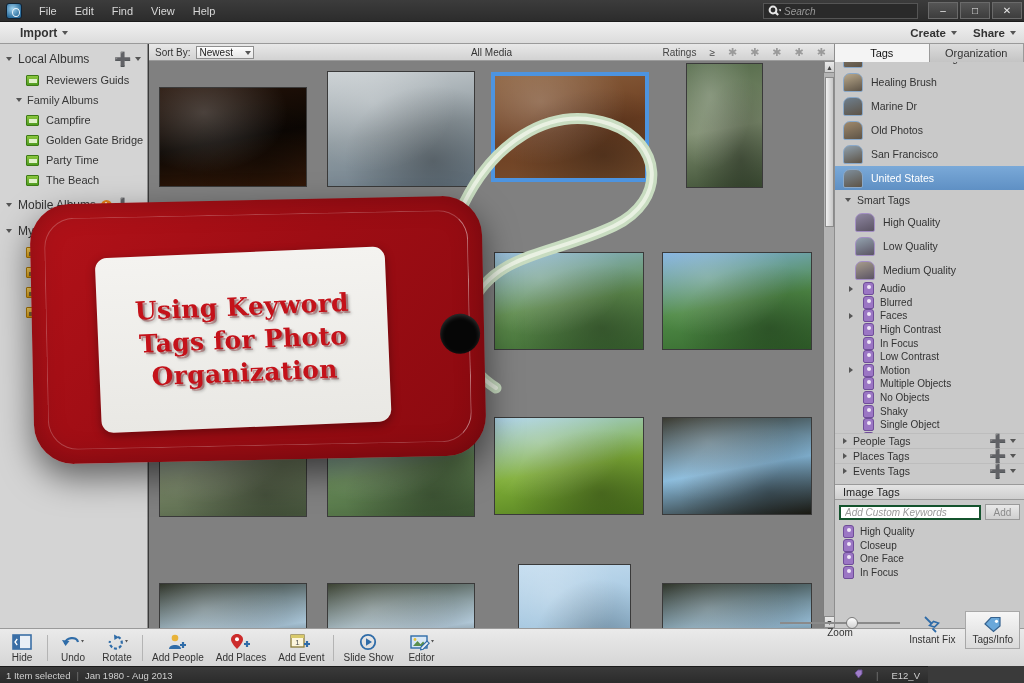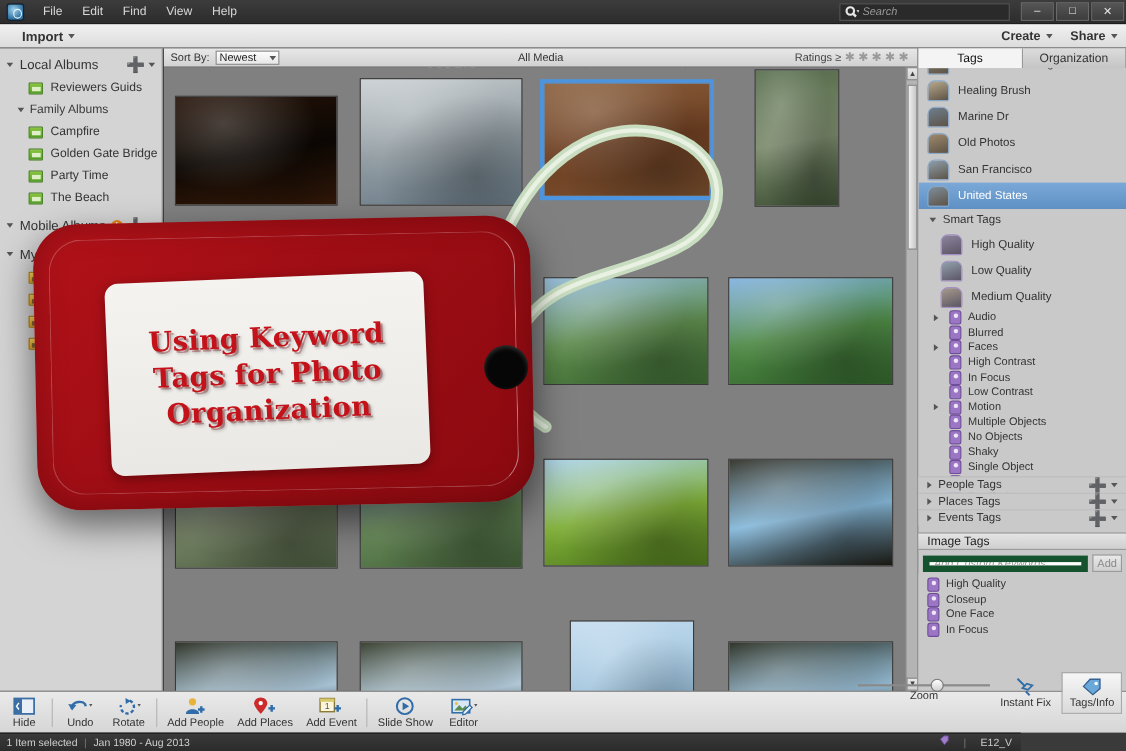--- a/index.html
+++ b/index.html
@@ -121,21 +121,21 @@
   }
   .sortbar .lab{margin-left:6px;}
   .combo{
     margin-left:5px; width:58px;height:13px; background:linear-gradient(#fdfdfd,#e6e6e6);
     border:1px solid #8e8e8e; display:flex;align-items:center; font-size:10px; color:#222;
     padding-left:3px; position:relative; cursor:pointer;
   }
   .combo .arr{ position:absolute; right:2px; top:4px;
     width:0;height:0;border-left:3px solid transparent;border-right:3px solid transparent;border-top:4px solid #555;}
   .allmedia{ position:absolute; left:50%; transform:translateX(-50%); font-size:10px; color:#333;}
-  .ratings{ position:absolute; right:8px; display:flex; align-items:center; gap:3px; font-size:10px;color:#444;}
+  .ratings{ position:absolute; right:8px; display:flex; align-items:center; gap:13px; font-size:10px;color:#444;}
   .star{ color:#9a9a9a; font-size:11px; line-height:11px;}
 
   
   .media{
     position:absolute; left:149px; top:61px; right:190px; bottom:55px;
     background:#808080; overflow:hidden;
   }
   .thumb{ position:absolute; background:#6b6b6b; border:1px solid #3a3a3a;
           overflow:hidden; }
   .thumb.sel{ outline:3px solid #4d94e0; outline-offset:0px; border-color:#4d94e0;}
@@ -185,24 +185,23 @@
          background:#c9c9c9;border-top:1px solid #bdbdbd; position:relative; font-size:10.5px;color:#333;}
   .rsec .right{position:absolute;right:8px;display:flex;align-items:center;gap:3px;}
 
   .imgtags-hdr{
     position:absolute;left:0;right:0;bottom:128px;height:16px;
     background:linear-gradient(#e4e4e4,#cfcfcf); border-top:1px solid #9a9a9a;border-bottom:1px solid #9a9a9a;
     display:flex;align-items:center;padding-left:8px;font-size:11px;color:#222;
   }
   .kwrow{ position:absolute;left:0;right:0;bottom:106px;height:20px;display:flex;align-items:center;padding:0 4px;gap:4px;}
   .kwrow input{
-    flex:1; height:15px; background:#fff; border:6px solid #14532d;
+    flex:1; height:15px; background:#fff; border:2px solid #14532d;
     font-size:10px; font-style:italic; color:#777; padding-left:4px; outline:none;
     font-family:"Liberation Sans",sans-serif;
-    text-decoration:underline;
   }
   .kwrow input::placeholder{color:#999;font-style:italic;}
   .addbtn{
     width:54px;height:16px;background:linear-gradient(#e9e9e9,#cfcfcf);
     border:1px solid #9a9a9a; font-size:10px;color:#8a8a8a;
     display:flex;align-items:center;justify-content:center;cursor:pointer;
   }
   .assigned{ position:absolute;left:0;right:0;bottom:0;height:106px;background:#c9c9c9;padding-top:3px;}
   .assigned .strow{ padding-left:8px;height:13.5px;}
 

